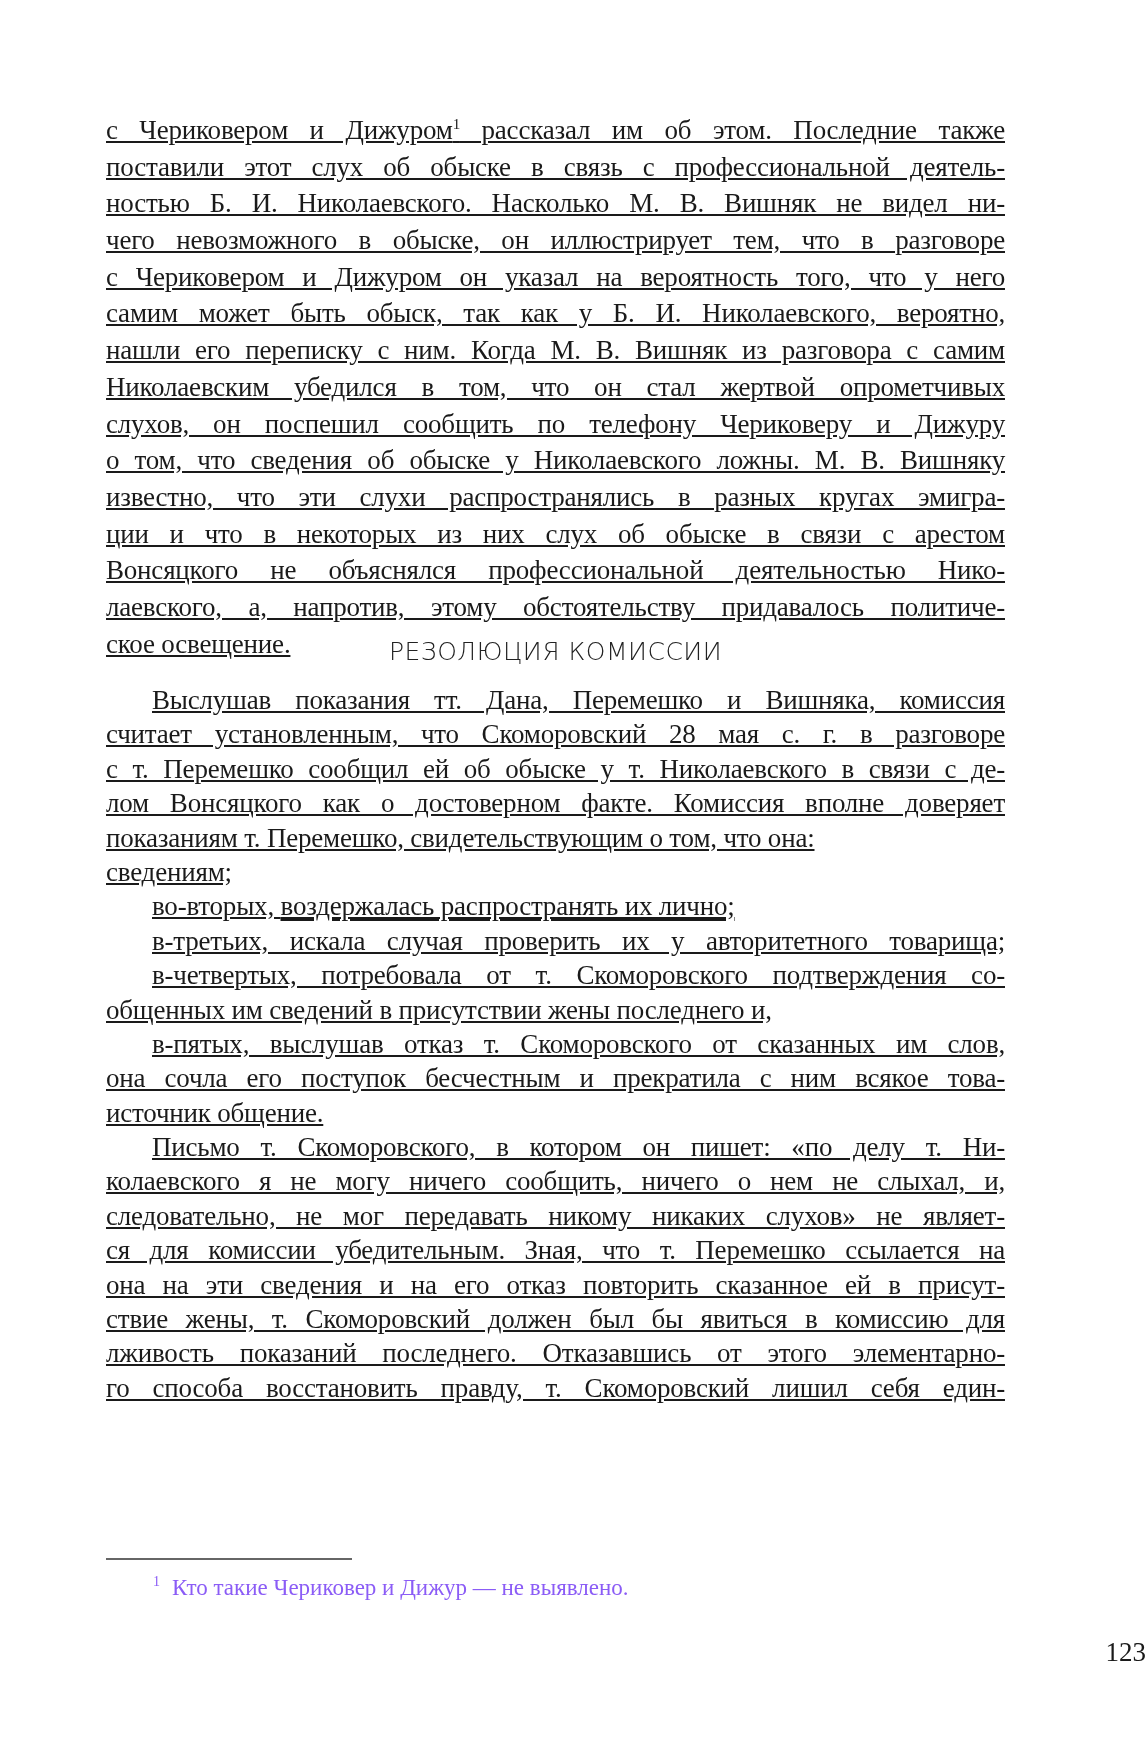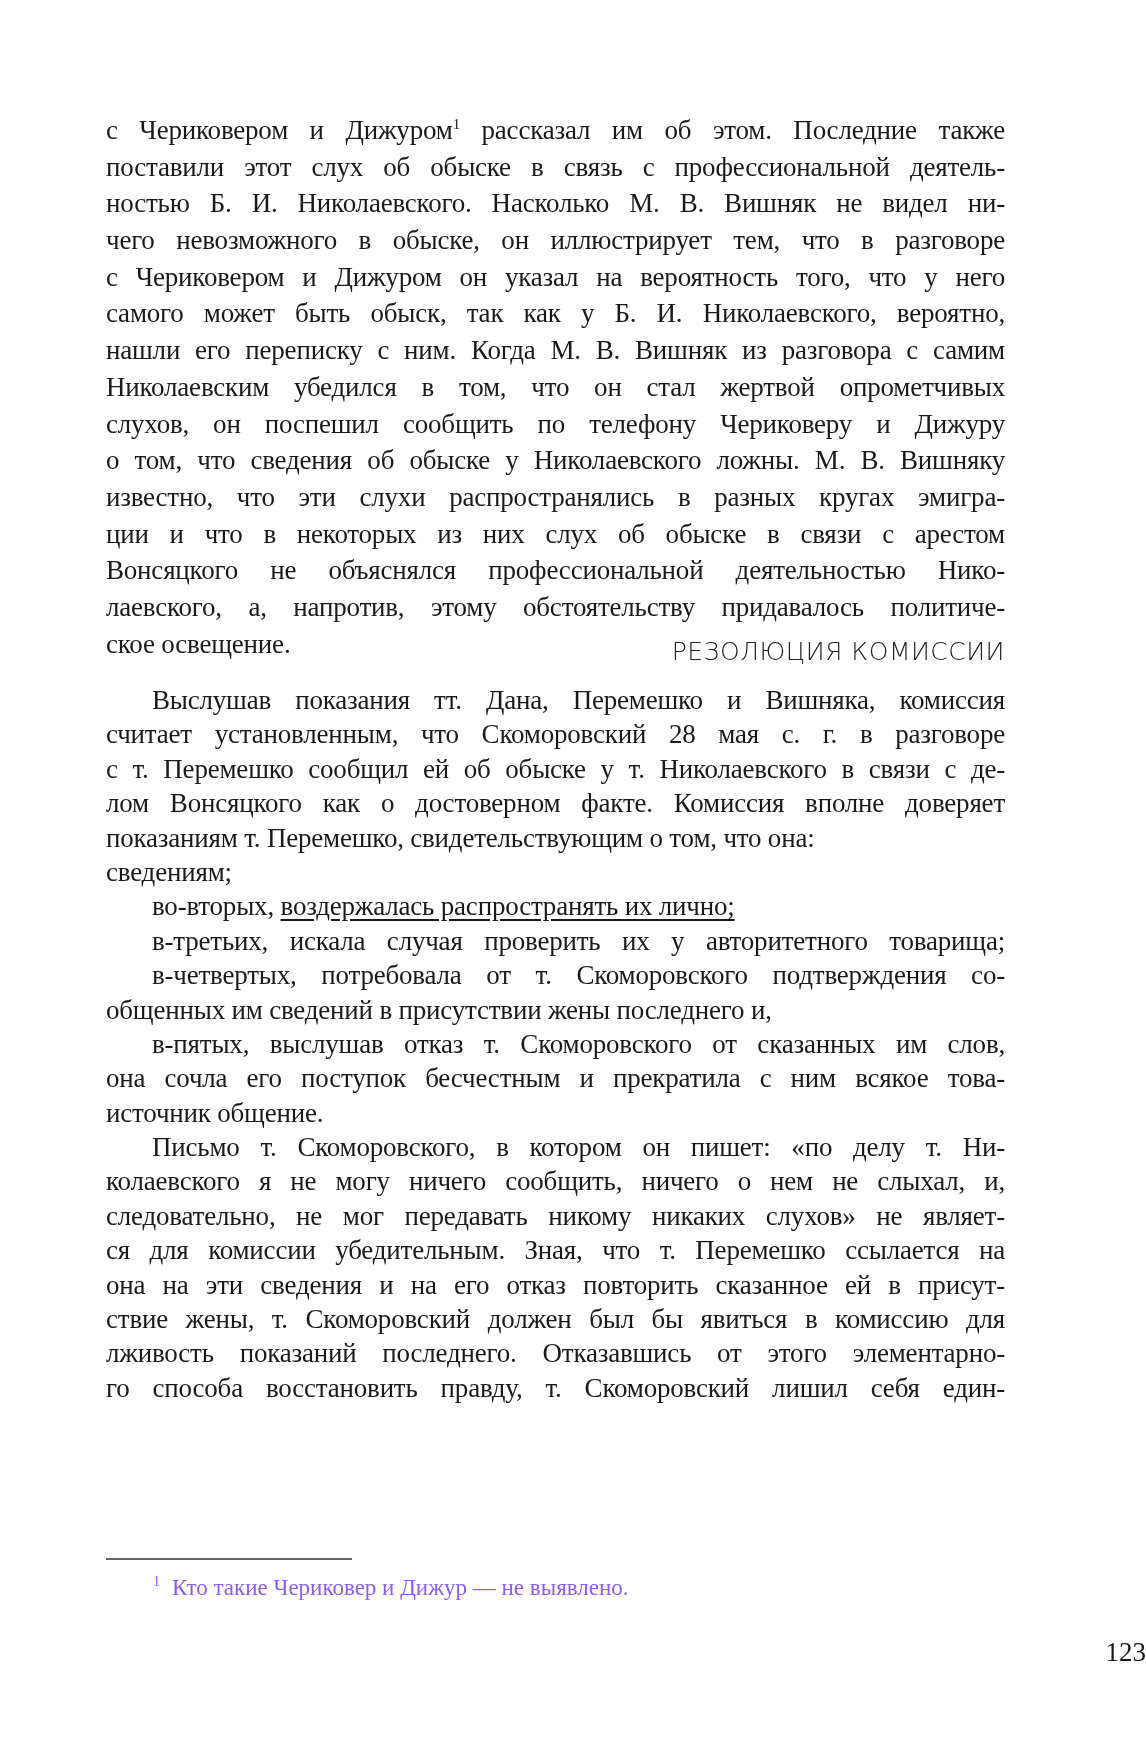--- a/index.html
+++ b/index.html
@@ -10,28 +10,29 @@
     font-family: "Liberation Serif", "DejaVu Serif", serif;
   }
   .block {
     position: absolute; left: 106px; width: 899px;
     font-size: 27px; letter-spacing: -0.2px;
   }
   .line {
     display: block; height: 36px; line-height: 36px;
     text-align: justify; text-align-last: justify; white-space: nowrap;
     overflow: visible;
+    text-decoration: underline;
   }
   .line.last { text-align-last: left; }
   .line.indent { padding-left: 46px; }
   .sec1 { top: 112px; }
   .sec1 .line { height: 36.7px; line-height: 36.7px; }
   .heading {
     position: absolute; top: 637px; left: 106px; width: 899px;
-    text-align: right; font-size: 25px; letter-spacing: 0.5px;
+    text-align: center; font-size: 25px; letter-spacing: 0.5px;
     font-family: "DejaVu Sans", "Liberation Sans", sans-serif; font-weight: 300;
     color: #222;
   }
   .sec2 { top: 683px; }
   .sec2 .line { height: 34.4px; line-height: 34.4px; }
   sup.fn { font-size: 15px; vertical-align: 10px; line-height: 0; }
   .u { text-decoration: underline; text-underline-offset: 4px; text-decoration-thickness: 1.5px; }
   .rule {
     position: absolute; left: 106px; top: 1558px; width: 246px; height: 2px; background: #666;
   }
@@ -48,21 +49,21 @@
 <body>
 
 <div class="page">
 
   <div class="block sec1">
     <span class="line"><span>с Чериковером и Дижуром</span><sup class="fn">1</sup><span> рассказал им об этом. Последние также</span></span>
     <span class="line">поставили этот слух об обыске в связь с профессиональной деятель-</span>
     <span class="line">ностью Б. И. Николаевского. Насколько М. В. Вишняк не видел ни-</span>
     <span class="line">чего невозможного в обыске, он иллюстрирует тем, что в разговоре</span>
     <span class="line">с Чериковером и Дижуром он указал на вероятность того, что у него</span>
-    <span class="line">самого может  быть обыск, так как у Б. И. Николаевского, вероятно,</span>
+    <span class="line">самим может  быть обыск, так как у Б. И. Николаевского, вероятно,</span>
     <span class="line">нашли его переписку с ним. Когда М. В. Вишняк из разговора с самим</span>
     <span class="line">Николаевским убедился в том, что он стал жертвой опрометчивых</span>
     <span class="line">слухов, он поспешил сообщить по телефону Чериковеру и Дижуру</span>
     <span class="line">о том, что сведения об обыске у Николаевского ложны. М. В. Вишняку</span>
     <span class="line">известно, что эти слухи распространялись в разных кругах эмигра-</span>
     <span class="line">ции и что в некоторых из них слух об обыске в связи с арестом</span>
     <span class="line">Вонсяцкого не объяснялся  профессиональной деятельностью Нико-</span>
     <span class="line">лаевского, а, напротив, этому обстоятельству придавалось политиче-</span>
     <span class="line last">ское освещение.</span>
   </div>

